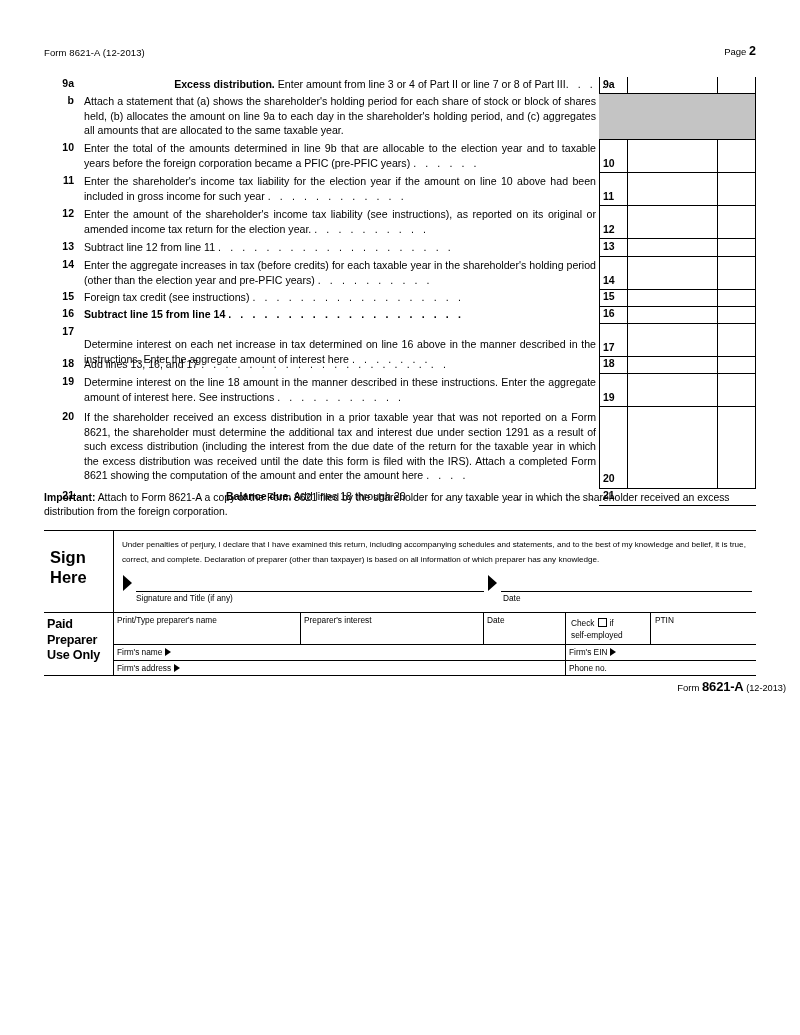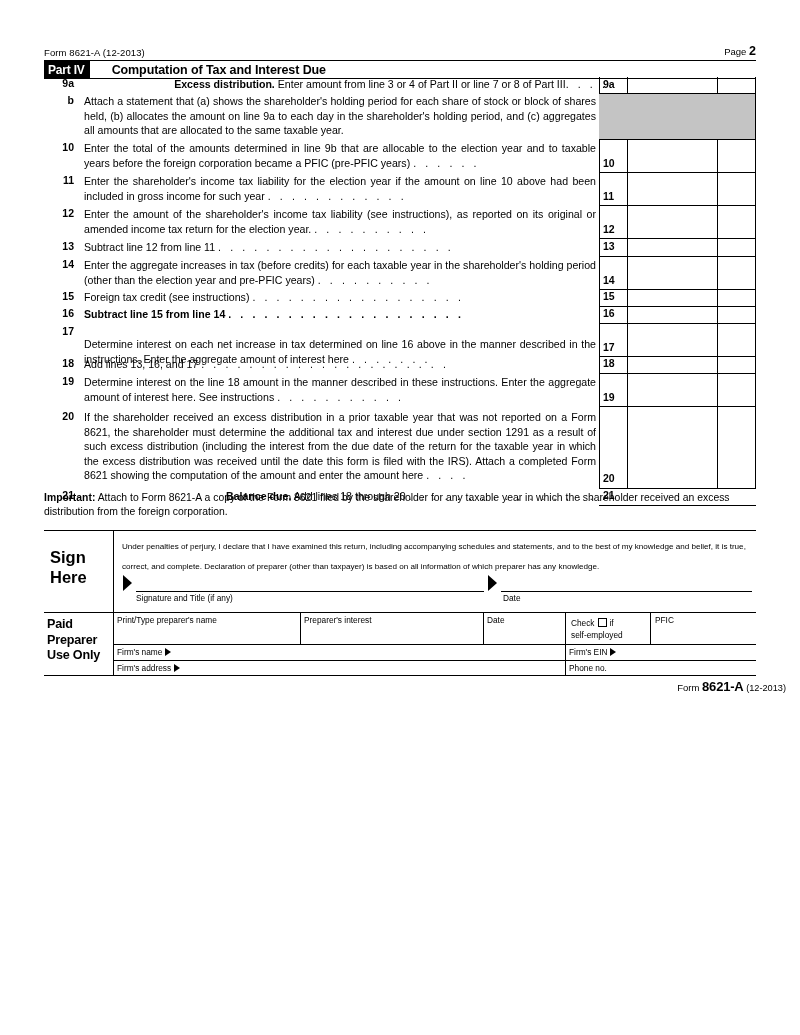--- a/index.html
+++ b/index.html
@@ -170,21 +170,21 @@
   .sig-vr {
     position: absolute;
     left: 69px; top: 0; bottom: 0;
     width: 1.2px; background: #000;
   }
   .perjury {
     position: absolute;
     left: 78px; top: 6px;
     width: 630px;
     font-size: 8.1px;
-    line-height: 20px;
+    line-height: 15px;
   }
   .sigline {
     position: absolute;
     height: 0;
     border-top: 1px solid #000;
   }
   .arrow {
     position: absolute;
     width: 0; height: 0;
     border-top: 8px solid transparent;
@@ -259,24 +259,20 @@
 </head>
 <body>
 
 <div class="page">
 
   <div class="top-header">
     <span class="form-id">Form 8621-A (12-2013)</span>
     <span class="page-no"><span>Page</span> <b>2</b></span>
   </div>
 
-  <div class="partbar">
-    <span class="tag">Part IV</span>
-    <span class="tag-title">Computation of Tax and Interest Due</span>
-  </div>
 
   <div class="body-wrap">
 
     <div class="vr left"></div>
     <div class="vr mid"></div>
     <div class="vr cents"></div>
     <div class="vr right"></div>
 
     <div class="shade" style="left:555px; top:16px; width:155.6px; height:46px;"></div>
 
@@ -413,21 +409,21 @@
     <div class="pv" style="left:606px; top:0px;  height:31px;"></div>
 
     <div class="ph" style="left:69px;  top:31px; width:643px;"></div>
     <div class="ph" style="left:69px;  top:47px; width:643px;"></div>
 
     <div class="pcap" style="left:73px;  top:2px;">Print/Type preparer's name</div>
     <div class="pcap" style="left:260px; top:2px;">Preparer's interest</div>
     <div class="pcap" style="left:443px; top:2px;">Date</div>
     <div class="pcap" style="left:527px; top:5px;"><span>Check</span><span class="checkbox"></span><span>if</span></div>
     <div class="pcap" style="left:527px; top:17px;">self-employed</div>
-    <div class="pcap" style="left:611px; top:2px;">PFIC</div>
+    <div class="pcap" style="left:611px; top:2px;">PTIN</div>
 
     <div class="pcap" style="left:73px;  top:34px;"><span>Firm's name</span><span class="tri"></span></div>
     <div class="pcap" style="left:525px; top:34px;"><span>Firm's EIN</span><span class="tri"></span></div>
 
     <div class="pcap" style="left:73px;  top:50px;"><span>Firm's address</span><span class="tri"></span></div>
     <div class="pcap" style="left:525px; top:50px;">Phone no.</div>
   </div>
 
   <div class="footer">
     <span>Form</span>

